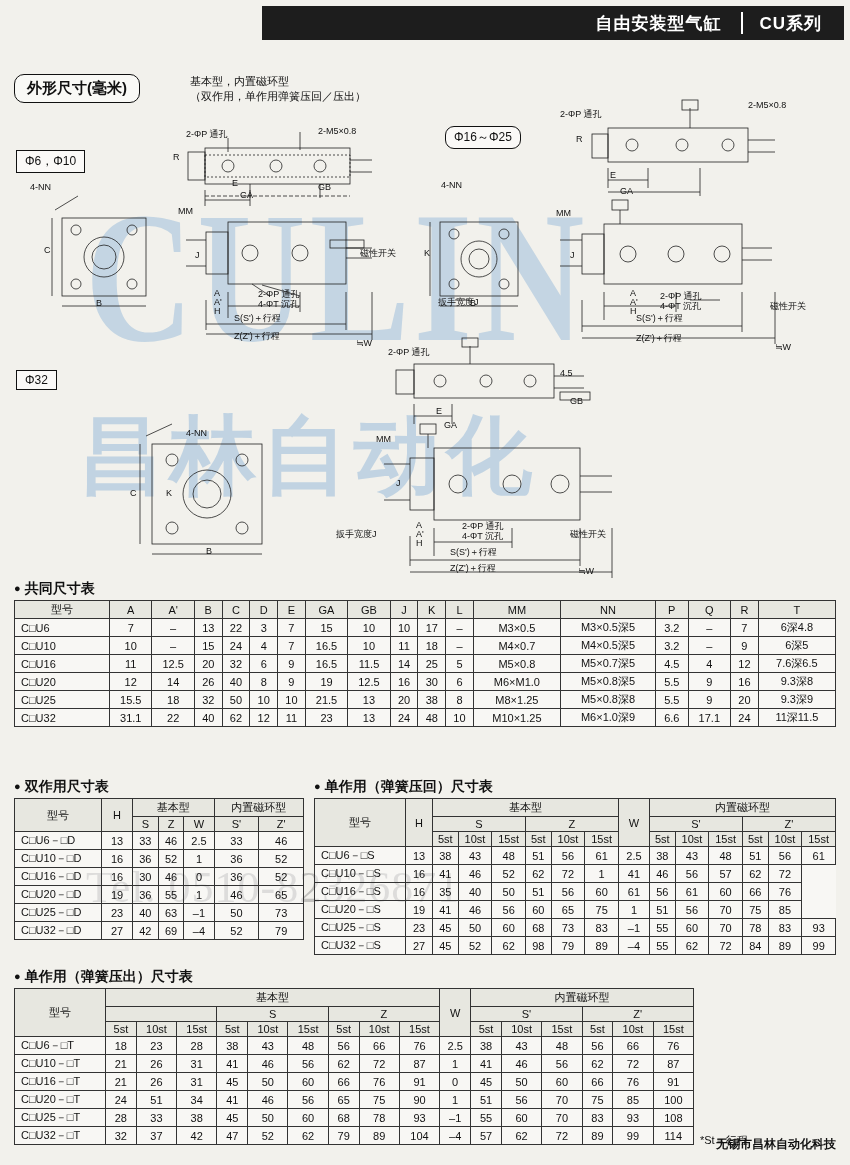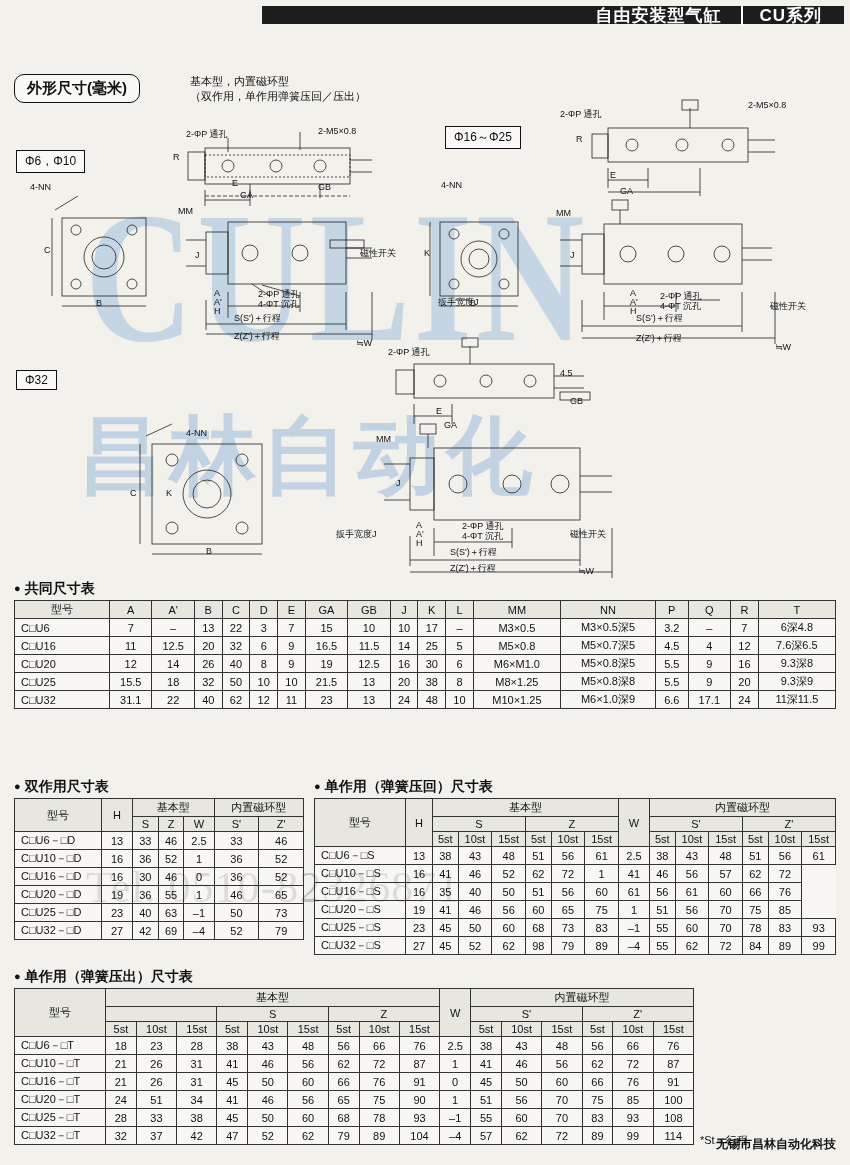--- a/index.html
+++ b/index.html
@@ -8,21 +8,21 @@
     background:#f2f1ec;
     font-family:"Liberation Sans","DejaVu Sans",sans-serif;
     color:#111;
     position:relative;
     overflow:hidden;
   }
   .page{position:relative;width:850px;height:1165px;}
 
   
   .header{
-    position:absolute;left:262px;top:6px;width:582px;height:18px;
+    position:absolute;left:262px;top:6px;width:582px;height:34px;
     background:#1d1d1d;color:#fff;
     display:flex;align-items:center;justify-content:flex-end;
   }
   .header .h-title{font-size:17px;letter-spacing:1px;margin-right:20px;font-weight:bold;}
   .header .h-sep{width:2px;height:22px;background:#fff;margin-right:16px;}
   .header .h-series{font-size:17px;font-weight:bold;margin-right:22px;letter-spacing:1px;}
 
   
   .wm{
     position:absolute;left:0;top:0;width:850px;height:1165px;
@@ -106,21 +106,21 @@
     <span class="h-series">CU系列</span>
   </div>
 
   <div class="dim-title">外形尺寸(毫米)</div>
 
   <div class="note" style="left:190px;top:74px;width:210px;">
     基本型，内置磁环型<br>（双作用，单作用弹簧压回／压出）
   </div>
 
   <div class="tagbox" style="left:16px;top:150px;">Φ6，Φ10</div>
-  <div class="tagbox" style="left:445px;top:126px;">Φ16～Φ25</div>
+  <div class="tagbox" style="left:445px;top:126px;border-radius:9px;">Φ16～Φ25</div>
   <div class="tagbox" style="left:16px;top:370px;">Φ32</div>
 
   <svg class="svgwrap" width="850" height="580">
     <g stroke="#222" fill="none" stroke-width="0.8">
 
       <rect x="205" y="148" width="145" height="36"></rect>
       <rect x="205" y="155" width="145" height="22" stroke-dasharray="2 2"></rect>
       <line x1="350" y1="160" x2="372" y2="160"></line>
       <line x1="350" y1="172" x2="372" y2="172"></line>
       <rect x="188" y="152" width="17" height="28"></rect>
@@ -365,20 +365,40 @@
           <td>17</td>
           <td>–</td>
           <td>M3×0.5</td>
           <td>M3×0.5深5</td>
           <td>3.2</td>
           <td>–</td>
           <td>7</td>
           <td>6深4.8</td>
         </tr>
         <tr>
+          <td class="model">C□U10</td>
+          <td>10</td>
+          <td>–</td>
+          <td>15</td>
+          <td>24</td>
+          <td>4</td>
+          <td>7</td>
+          <td>16.5</td>
+          <td>10</td>
+          <td>11</td>
+          <td>18</td>
+          <td>–</td>
+          <td>M4×0.7</td>
+          <td>M4×0.5深5</td>
+          <td>3.2</td>
+          <td>–</td>
+          <td>9</td>
+          <td>6深5</td>
+        </tr>
+        <tr>
           <td class="model">C□U16</td>
           <td>11</td>
           <td>12.5</td>
           <td>20</td>
           <td>32</td>
           <td>6</td>
           <td>9</td>
           <td>16.5</td>
           <td>11.5</td>
           <td>14</td>

